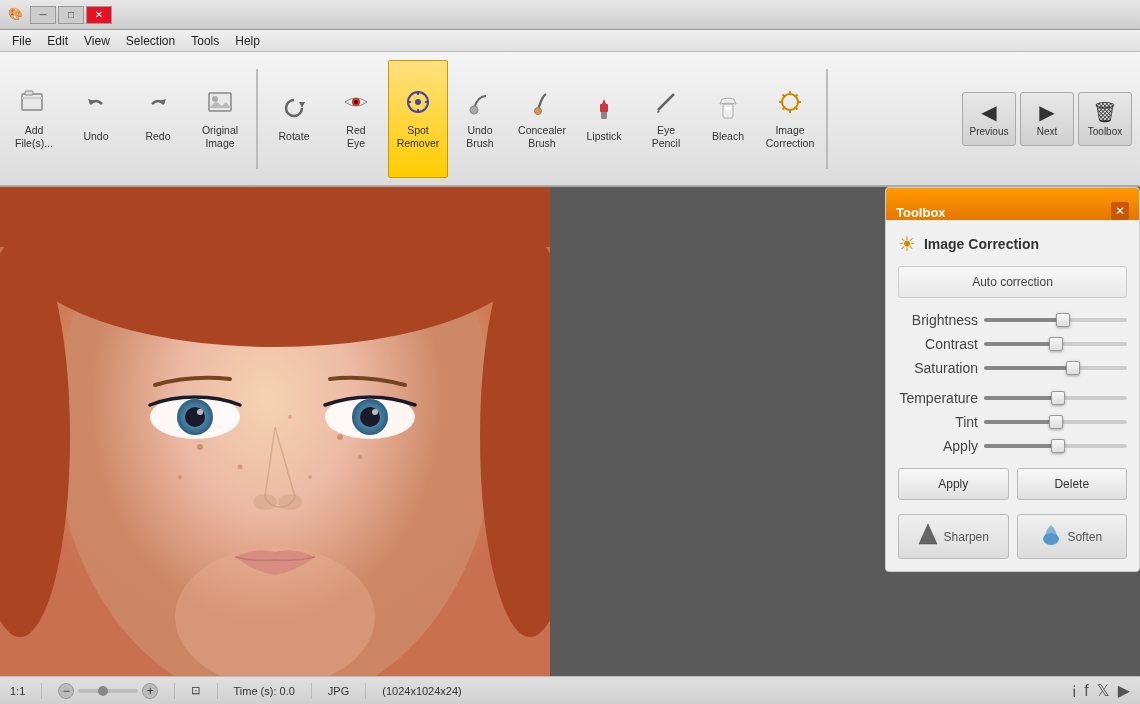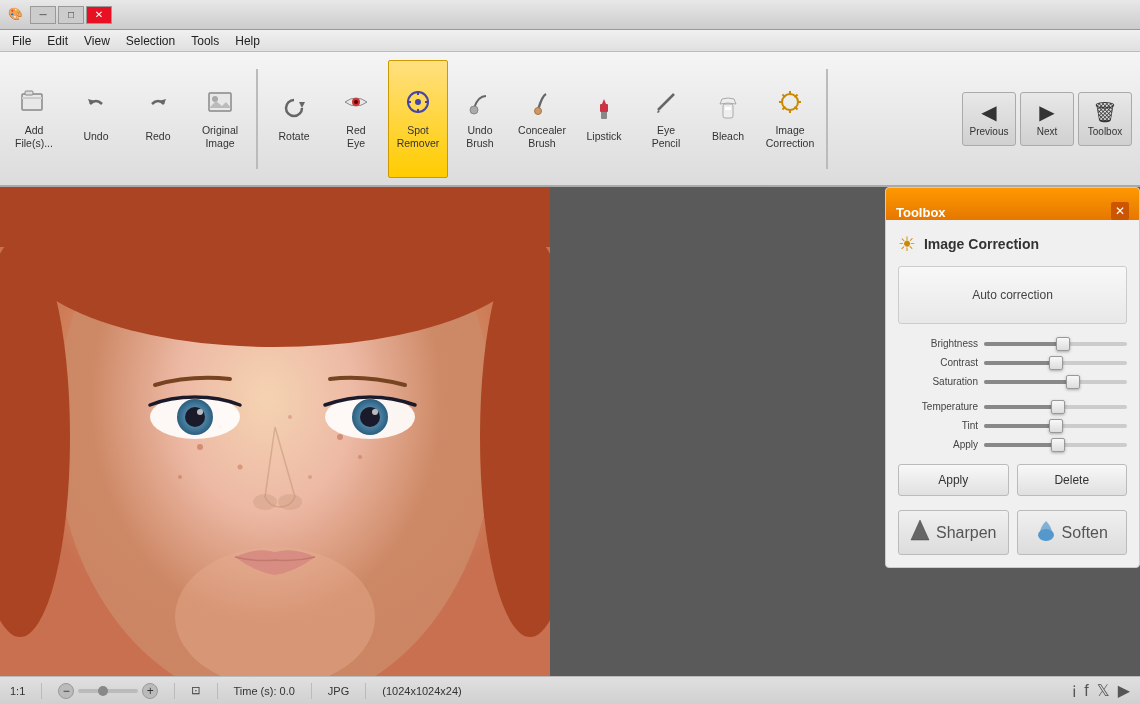--- a/index.html
+++ b/index.html
@@ -174,40 +174,40 @@
       font-size: 20px;
       color: #cc8800;
     }
     .section-title {
       font-size: 14px;
       font-weight: bold;
       color: #333;
     }
     .auto-correction-btn {
       width: 100%;
-      padding: 21px;
+      padding: 8px;
       background: linear-gradient(to bottom, #f8f8f8, #e8e8e8);
       border: 1px solid #ccc;
       border-radius: 3px;
       font-size: 12px;
       cursor: pointer;
       margin-bottom: 14px;
       color: #444;
     }
 
     .slider-row {
       display: flex;
       align-items: center;
       margin-bottom: 8px;
       gap: 6px;
     }
     .slider-label {
       width: 80px;
       text-align: right;
-      font-size: 10px;
+      font-size: 14px;
       color: #444;
       flex-shrink: 0;
     }
     .slider-track {
       flex: 1;
       height: 4px;
       background: #ccc;
       border-radius: 2px;
       position: relative;
     }
@@ -262,21 +262,21 @@
       gap: 8px;
       margin-top: 8px;
     }
     .sharpen-btn, .soften-btn {
       flex: 1;
       padding: 8px 4px;
       background: linear-gradient(to bottom, #f0f0f0, #dcdcdc);
       border: 1px solid #bbb;
       border-radius: 3px;
       cursor: pointer;
-      font-size: 16px;
+      font-size: 12px;
       color: #555;
       display: flex;
       align-items: center;
       justify-content: center;
       gap: 6px;
     }
     .sharpen-icon { font-size: 18px; color: #666; }
     .soften-icon { font-size: 18px; color: #5599cc; }
 
     

